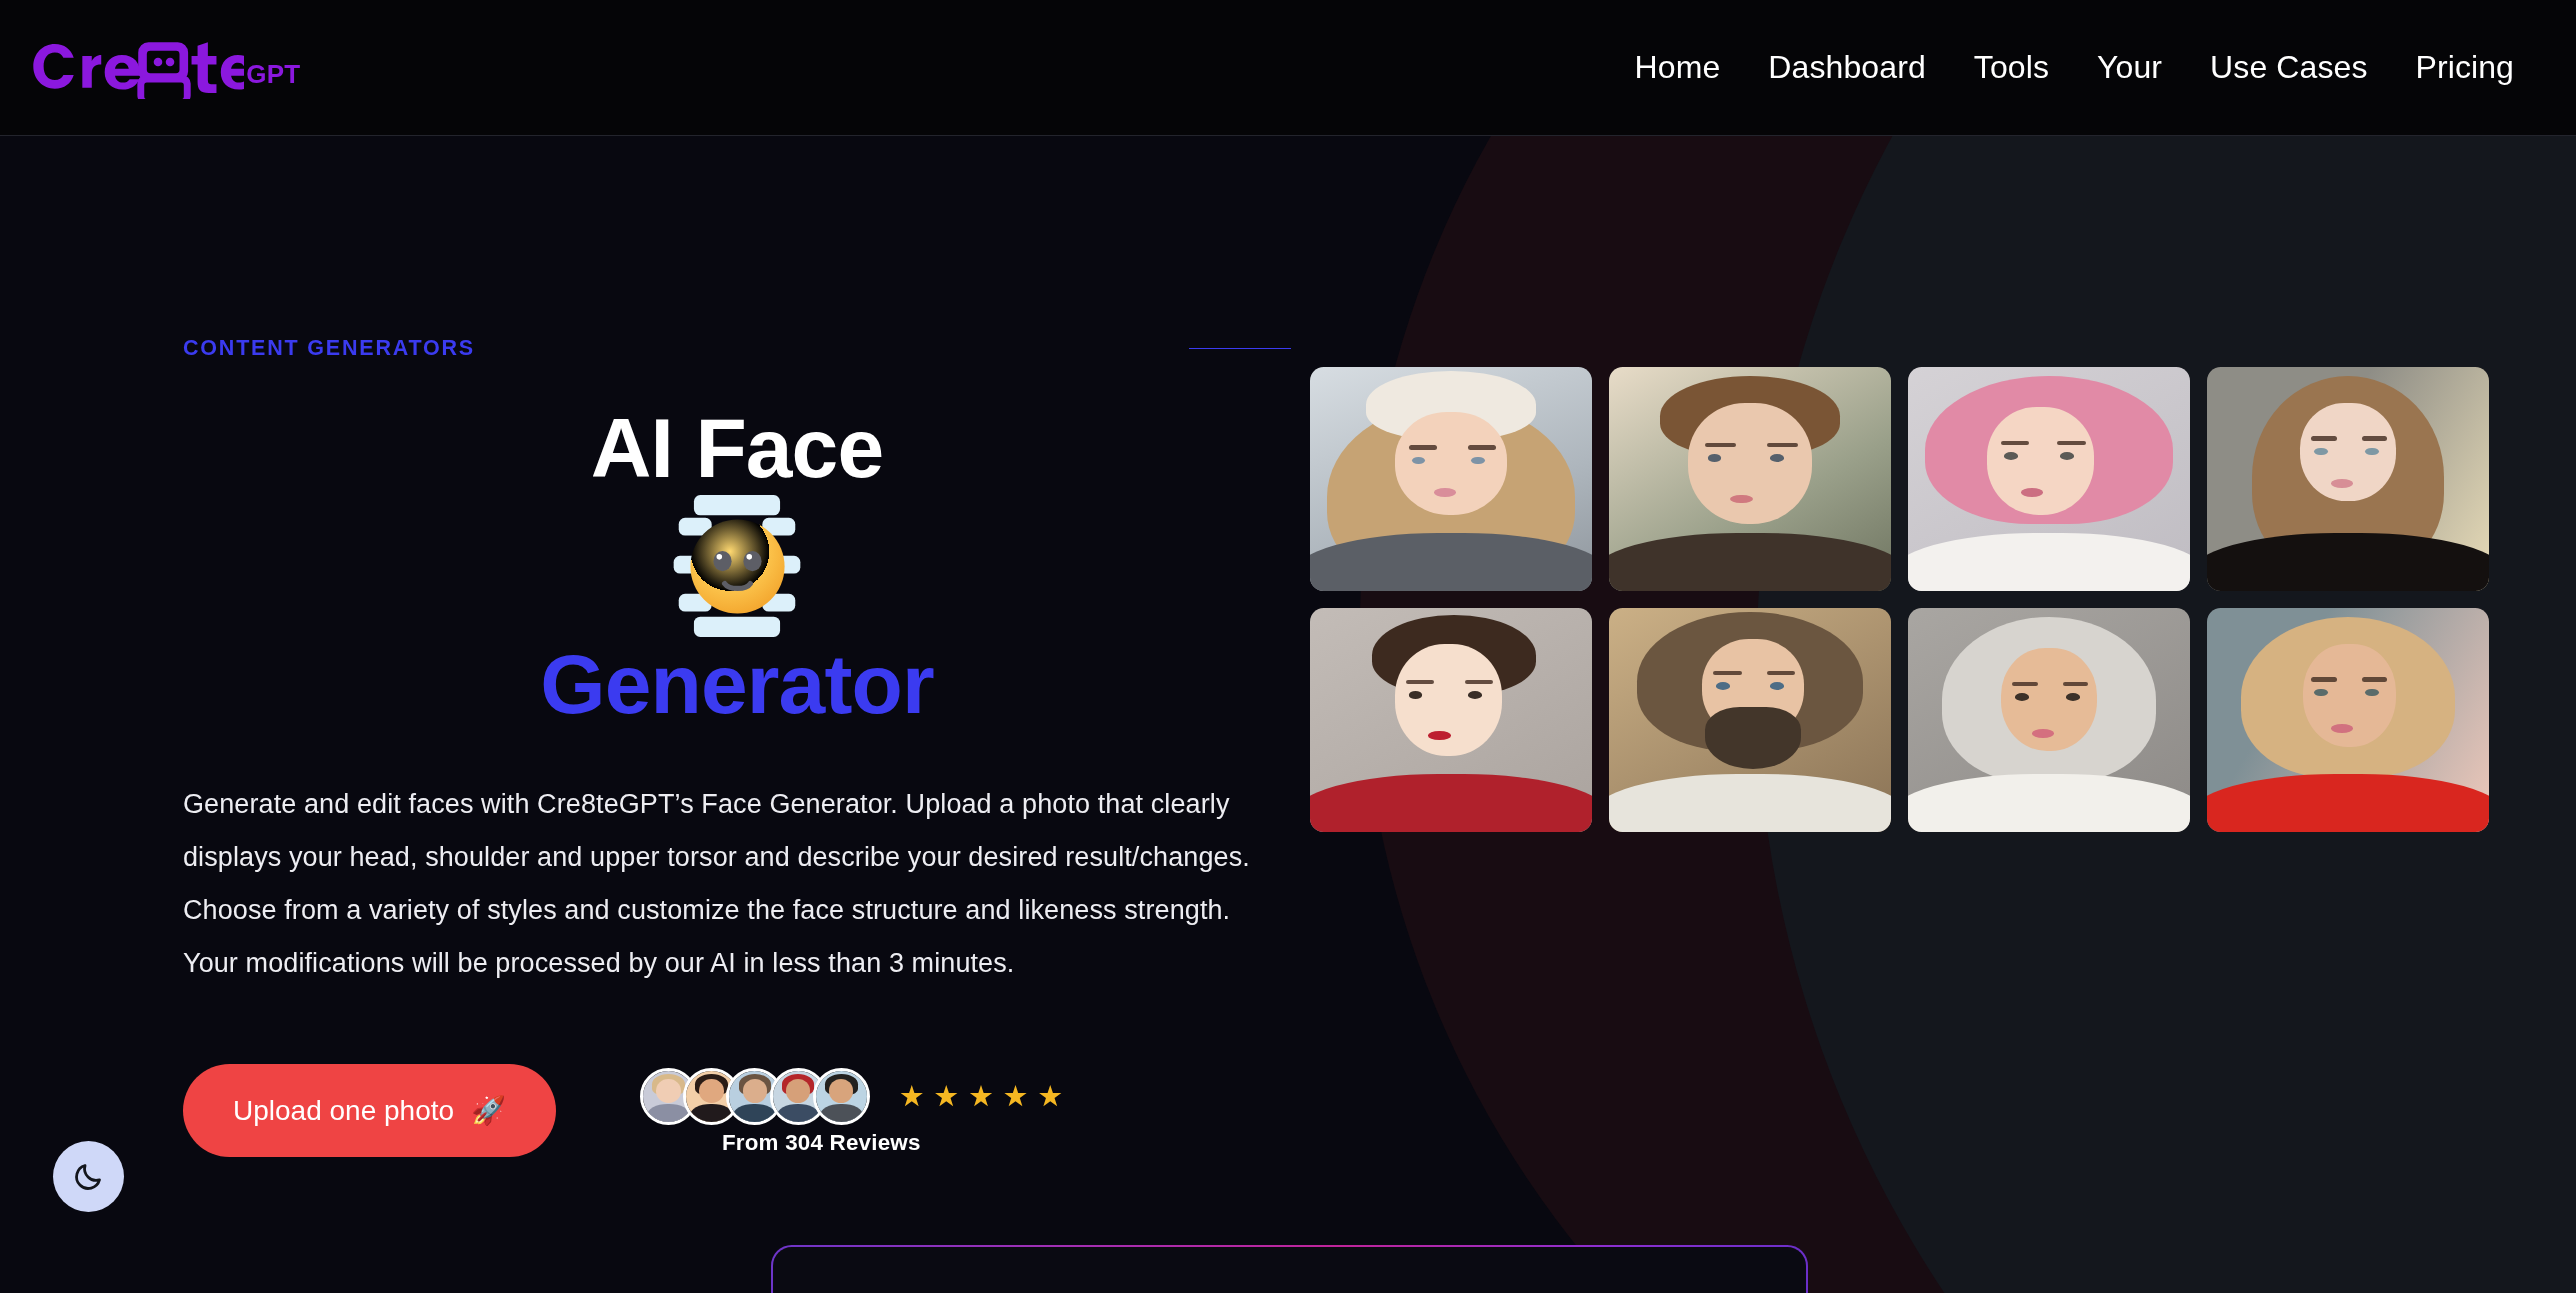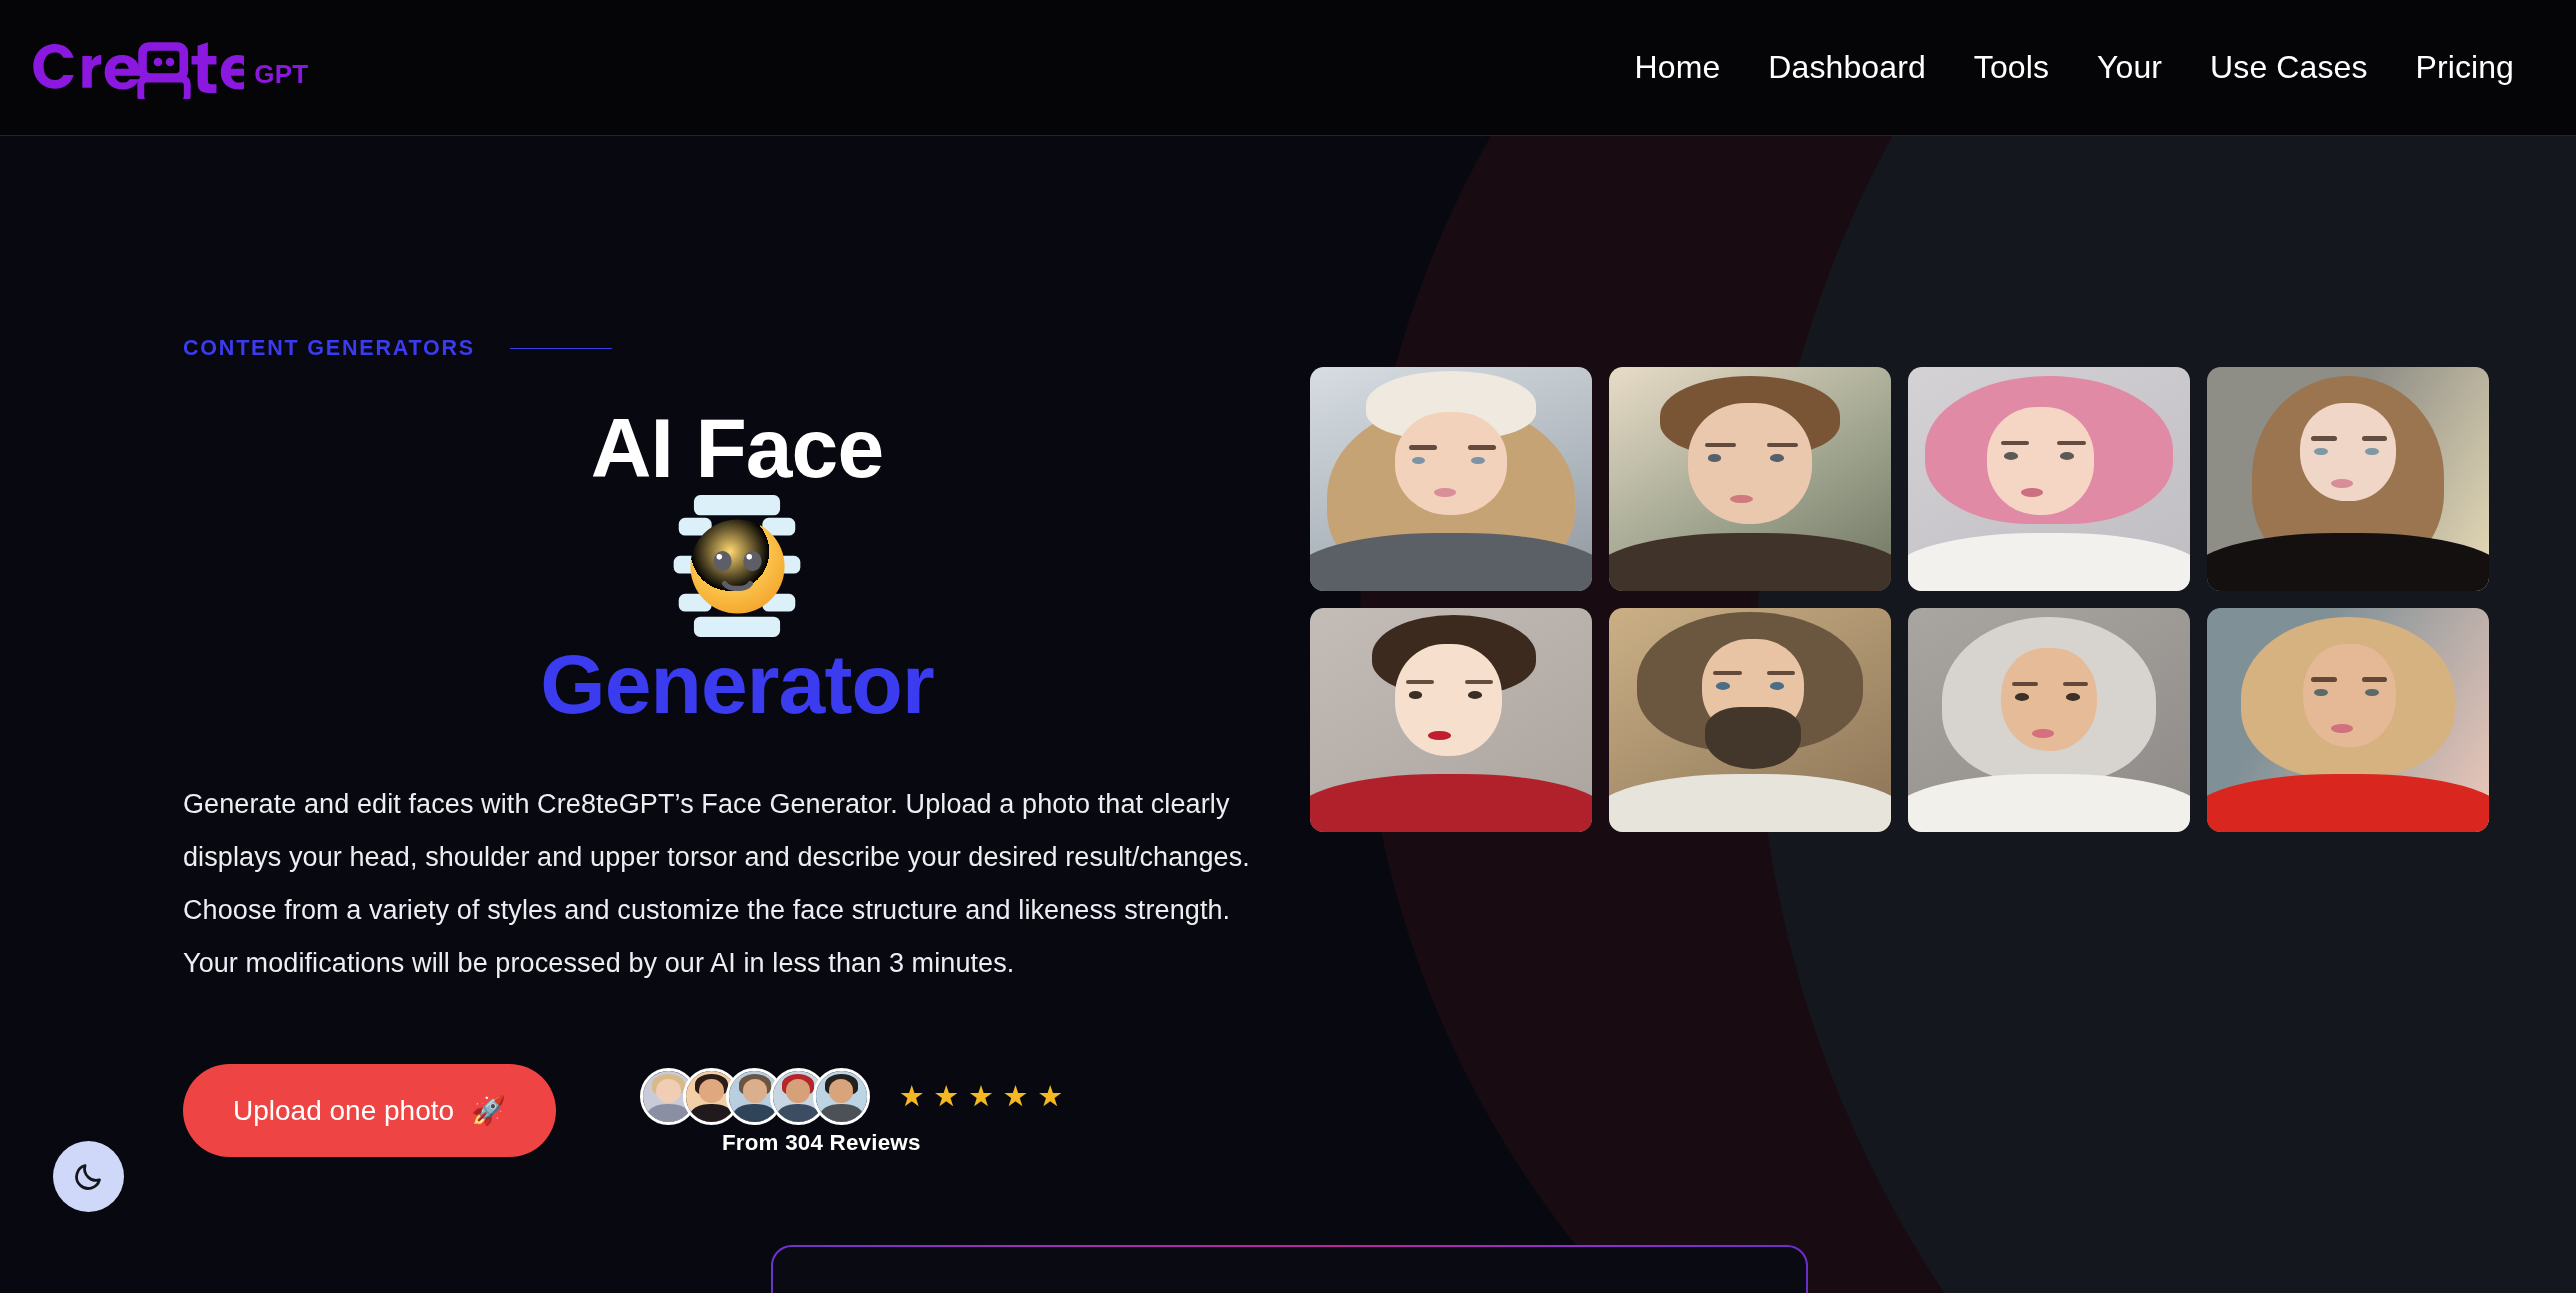--- a/index.html
+++ b/index.html
@@ -28,21 +28,21 @@
   
   .header{
     position:relative;z-index:30;height:136px;width:100%;
     background:#050507;
     border-bottom:0.9px solid #23242c;
     display:flex;align-items:center;
     padding:0 38px 0 29px;
   }
 
   
-  .logo{display:flex;align-items:flex-end;gap:12px;position:relative;height:62px;justify-content:flex-end;}
+  .logo{display:flex;align-items:flex-end;gap:4px;position:relative;height:62px;justify-content:flex-end;}
   .logo-svg{display:block;}
   .logo-gpt{
     font-size:26px;font-weight:700;color:#8B18DE;letter-spacing:0.2px;
     margin-left:-1.7px;margin-bottom:8.6px;
   }
 
   
   .nav{
     margin-left:auto;display:flex;align-items:center;gap:0;
   }
@@ -77,21 +77,21 @@
     background:linear-gradient(170deg,#e9d9e4 0%,#d9c6d6 40%,#cfc0cc 100%);
   }
   .avatar-face .hair{position:absolute;left:14%;top:2%;width:72%;height:40%;background:#221a16;border-radius:50% 50% 46% 46%;}
   .avatar-face .skin{position:absolute;left:22%;top:20%;width:56%;height:56%;background:#6b4a37;border-radius:48% 48% 46% 46%;}
   .avatar-face .body{position:absolute;left:6%;bottom:-6%;width:88%;height:28%;background:#e7e3e6;border-radius:50% 50% 0 0;}
 
   
   .hero{position:relative;z-index:20;display:flex;padding:0 0 0 0;}
   .hero-left{width:1291px;padding:200px 0 0 183px;}
 
-  .eyebrow{display:flex;align-items:center;gap:35px;margin-bottom:45px;}
+  .eyebrow{display:flex;align-items:center;gap:35px;margin-bottom:45px;justify-content:space-between;}
   .eyebrow-text{
     color:#3B3BF0;font-size:21.5px;font-weight:600;letter-spacing:1.8px;white-space:nowrap;
   }
   .eyebrow-line{width:102px;height:1.7px;background:#3B3BF0;}
 
   .hero-title{
     display:flex;align-items:center;gap:0;
     font-size:84px;line-height:1;font-weight:700;letter-spacing:-0.9px;
     margin-bottom:52px;white-space:nowrap;flex-direction:column;
   }

